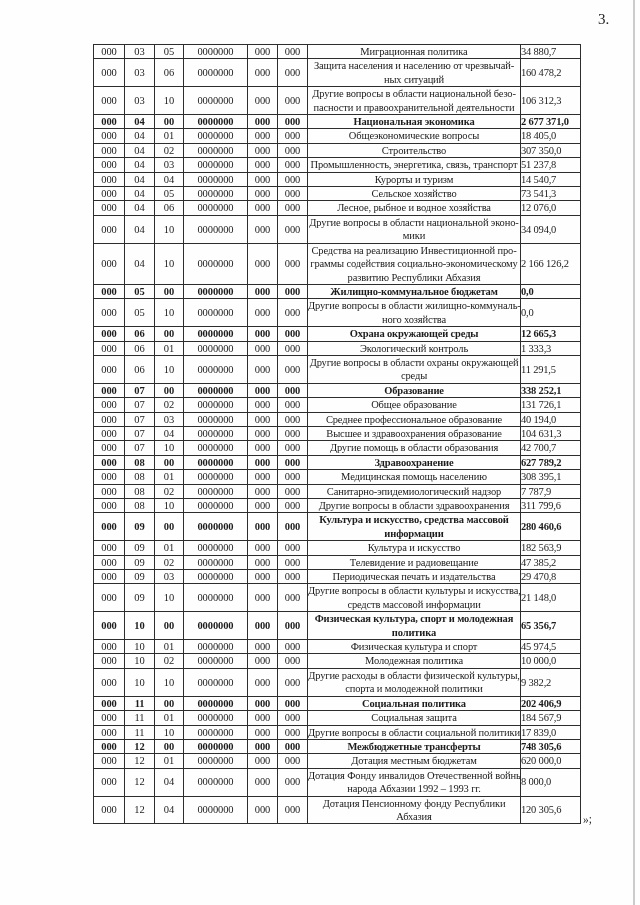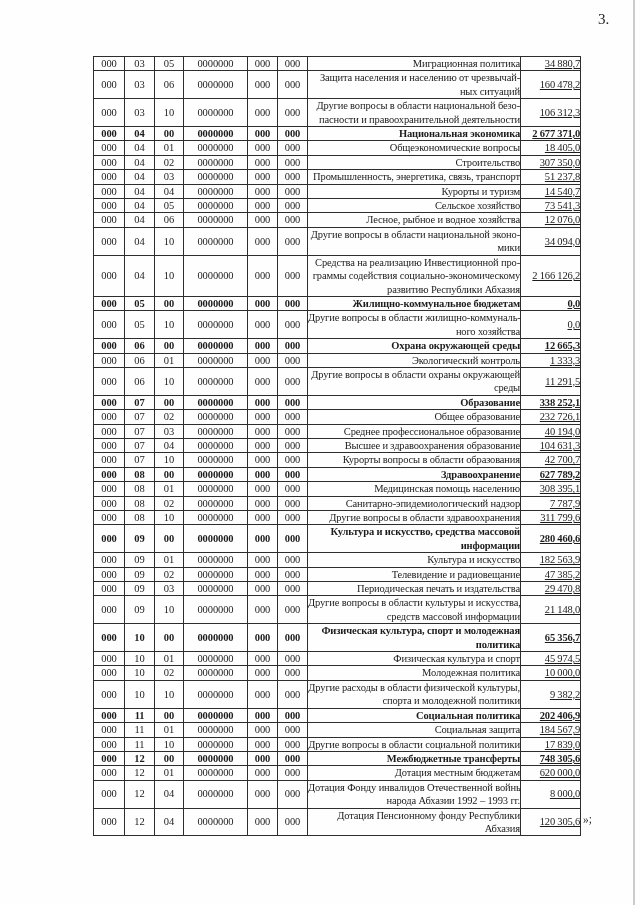--- a/index.html
+++ b/index.html
@@ -32,51 +32,50 @@
   .page-number {
     position: absolute;
     left: 598px;
     top: 11px;
     font-size: 15px;
     color: #222;
   }
   table.budget-table {
     position: absolute;
     left: 93px;
-    top: 56px;
+    top: 44px;
     width: 487px;
     border-collapse: collapse;
     table-layout: fixed;
   }
   table.budget-table td {
     border: 1px solid #2d2d2d;
     font-size: 10.5px;
     line-height: 13.4px;
     vertical-align: middle;
     padding: 0;
     overflow: hidden;
     color: #1c1c1c;
   }
   td.code {
     text-align: center;
     letter-spacing: -0.1px;
   }
   td.name {
-    text-align: right;
+    text-align: center;
     padding: 0 3px;
     white-space: pre;
     font-size: 10px;
     letter-spacing: -0.15px;
   }
   td.amount {
-    text-align: right;
+    text-align: left;
     white-space: pre;
     font-size: 10.3px;
     letter-spacing: -0.2px;
-    text-decoration: underline;
   }
   tr.bold td {
     font-weight: bold;
   }
   .closing-mark {
     position: absolute;
     left: 583px;
     top: 813px;
     font-size: 11.5px;
     color: #2a2a2a;
@@ -288,21 +287,21 @@
           <td class="amount">338 252,1</td>
         </tr>
         <tr>
           <td class="code">000</td>
           <td class="code">07</td>
           <td class="code">02</td>
           <td class="code">0000000</td>
           <td class="code">000</td>
           <td class="code">000</td>
           <td class="name">Общее образование</td>
-          <td class="amount">232 726,1</td>
+          <td class="amount">131 726,1</td>
         </tr>
         <tr>
           <td class="code">000</td>
           <td class="code">07</td>
           <td class="code">03</td>
           <td class="code">0000000</td>
           <td class="code">000</td>
           <td class="code">000</td>
           <td class="name">Среднее профессиональное образование</td>
           <td class="amount">40 194,0</td>
@@ -317,21 +316,21 @@
           <td class="name">Высшее и здравоохранения образование</td>
           <td class="amount">104 631,3</td>
         </tr>
         <tr>
           <td class="code">000</td>
           <td class="code">07</td>
           <td class="code">10</td>
           <td class="code">0000000</td>
           <td class="code">000</td>
           <td class="code">000</td>
-          <td class="name">Курорты вопросы в области образования</td>
+          <td class="name">Другие помощь в области образования</td>
           <td class="amount">42 700,7</td>
         </tr>
         <tr class="bold">
           <td class="code">000</td>
           <td class="code">08</td>
           <td class="code">00</td>
           <td class="code">0000000</td>
           <td class="code">000</td>
           <td class="code">000</td>
           <td class="name">Здравоохранение</td>

